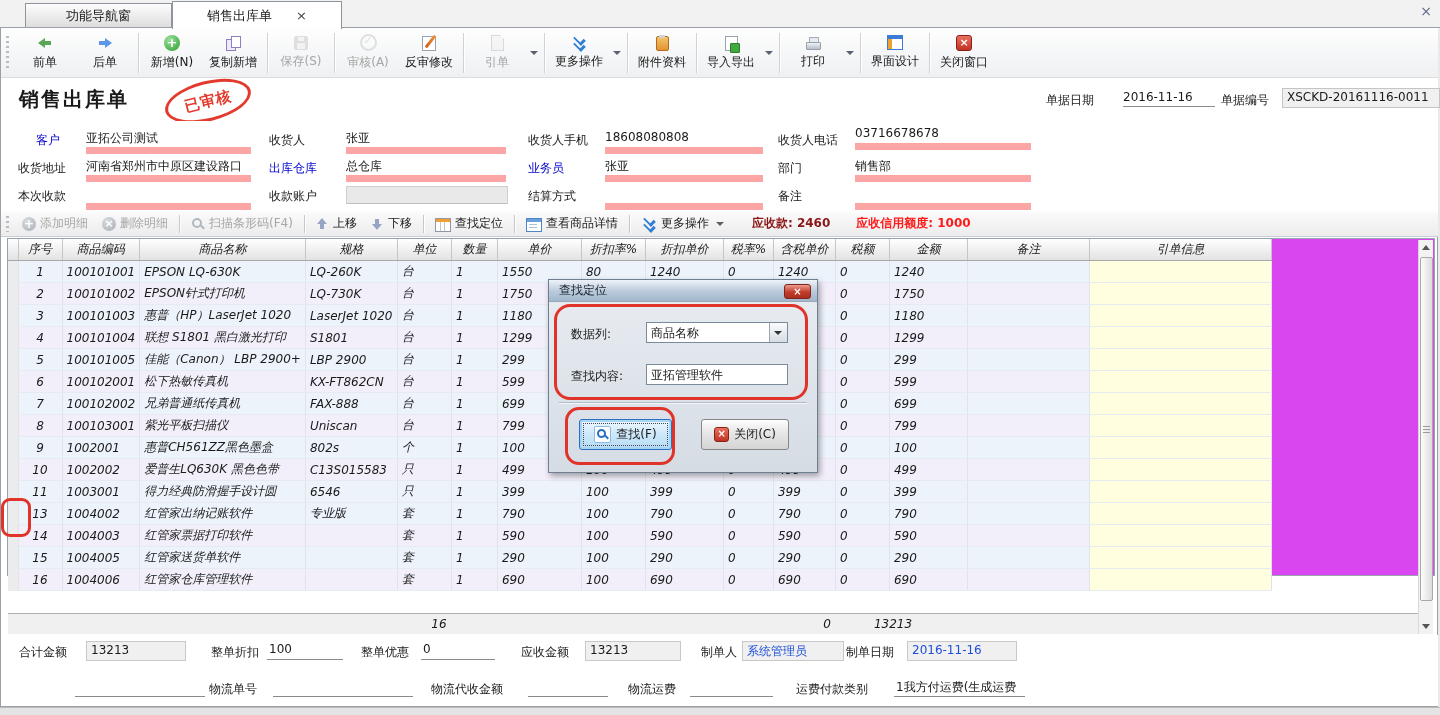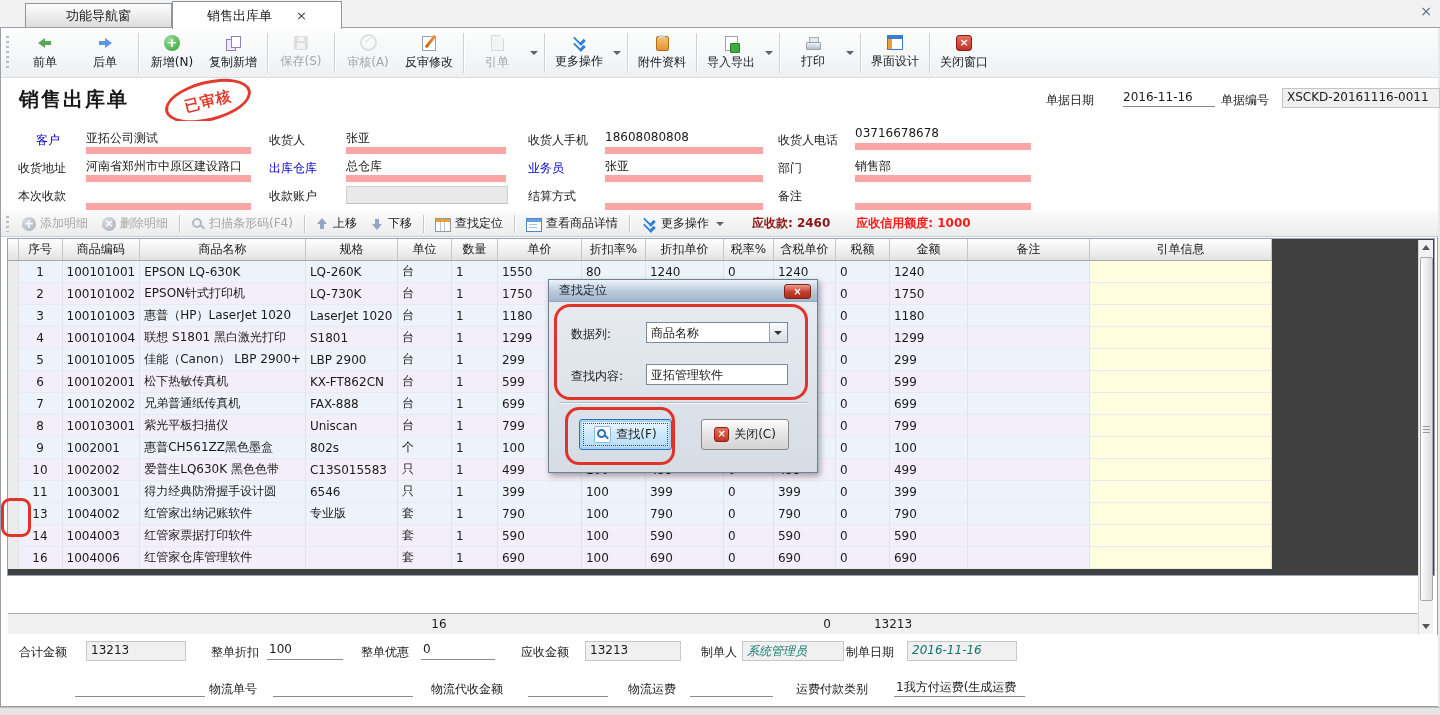--- a/index.html
+++ b/index.html
@@ -109,22 +109,22 @@
   .dtoolbar{position:absolute;top:211px;left:1px;width:1437px;height:26px;
             background:linear-gradient(#fbfbfb,#ececec);border-bottom:1px solid #c9ced6;
             display:flex;align-items:center;padding-left:14px;box-sizing:border-box;}
   .dgrip{position:absolute;left:5px;top:5px;width:3px;height:16px;background-image:repeating-linear-gradient(#b8bcc2 0 2px,transparent 2px 5px);}
   .dbtn{display:flex;align-items:center;gap:4px;padding:0 7px;height:24px;cursor:pointer;white-space:nowrap;}
   .dbtn.disabled{color:#a6a6a6;}
   .dsep{width:1px;height:18px;background:#c8c8c8;box-shadow:1px 0 0 #fff;margin:0 4px;}
   .recv{margin-left:18px;font-weight:bold;color:#8b1515;}
   .credit{margin-left:26px;font-weight:bold;color:#ff1a1a;}
   
-  .gridwrap{position:absolute;top:238px;left:7px;width:1428px;height:338px;background:#404040;
-            border:1px solid #98a2b0;box-sizing:border-box;}
+  .gridwrap{position:absolute;top:238px;left:7px;width:1428px;height:338px;background:#d946ef;
+            border:1px solid #98a2b0;box-sizing:border-box;font-style:italic;}
   table.grid{border-collapse:collapse;table-layout:fixed;position:absolute;left:0;top:0;}
   table.grid th{height:21px;background:linear-gradient(#ffffff,#e2e2e2);border-right:1px solid #c6c6c6;
       border-bottom:1px solid #a8a8a8;font-weight:normal;font-size:12px;padding:0 2px;overflow:hidden;white-space:nowrap;}
   table.grid td{height:21px;border-right:1px solid #dfe3ea;border-bottom:1px solid #e6eaf1;
       font-size:12px;padding:0 4px;overflow:hidden;white-space:nowrap;}
   tr.odd td{background:#edf3fb;} tr.even td{background:#f2effa;}
   td.rowhead{background:#ececec !important;border-right:1px solid #c2c2c2;padding:0;position:relative;}
   td.yellow{background:#ffffdf !important;}
   td.c-center{text-align:center;}
   .marker{position:absolute;left:2px;top:6px;width:0;height:0;border-top:4px solid transparent;
@@ -141,21 +141,21 @@
   .vs-thumb{position:absolute;left:1px;top:17px;width:11px;height:342px;border:1px solid #a8a8a8;border-radius:2px;
             background:linear-gradient(90deg,#fdfdfd,#dcdcdc);}
   .vs-thumb::after{content:"";position:absolute;left:2px;top:50%;width:7px;height:1px;background:#9a9a9a;
             box-shadow:0 3px 0 #9a9a9a,0 -3px 0 #9a9a9a;}
   
   .footer{position:absolute;top:635px;left:1px;width:1437px;height:71px;background:#fff;}
   .fo-label{position:absolute;font-size:12px;white-space:nowrap;}
   .fo-val{position:absolute;height:16px;font-size:12px;padding:1px 4px;box-sizing:content-box;white-space:nowrap;overflow:hidden;}
   .fo-val.line{border-bottom:1px solid #8a8a8a;padding:1px 2px;}
   .fo-val.box{background:#f0f0f0;border:1px solid #c8c8c8;}
-  .fo-val.graytxt{color:#0f766e;font-style:italic;}
+  .fo-val.graytxt{color:#1d4ed8;}
   .bottomstrip{position:absolute;left:0;top:707px;width:1440px;height:8px;background:#e4e4e4;border-top:1px solid #bdbdbd;}
   
   .dialog{position:absolute;left:548px;top:279px;width:268px;height:192px;z-index:40;
           border:1px solid #6e7f92;background:linear-gradient(#e9edf2,#d5dce4);
           box-shadow:2px 3px 6px rgba(0,0,0,.35);}
   .dlg-title{position:absolute;left:0;top:0;right:0;height:22px;
              background:linear-gradient(#eef3f9,#b9c9da 55%,#a2b7cc);
              display:flex;align-items:center;padding-left:10px;font-size:12px;color:#16202c;box-sizing:border-box;
              border-bottom:1px solid #98a8ba;}
   .dlg-close{position:absolute;top:4px;right:6px;width:27px;height:15px;border-radius:3px;
@@ -622,20 +622,38 @@
           <td>590</td>
           <td>100</td>
           <td>590</td>
           <td>0</td>
           <td>590</td>
           <td>0</td>
           <td>590</td>
           <td></td>
           <td class=" yellow"></td>
         </tr>
+        <tr class="odd">
+          <td class="rowhead"></td>
+          <td class="c-center">15</td>
+          <td>1004005</td>
+          <td>红管家送货单软件</td>
+          <td></td>
+          <td>套</td>
+          <td>1</td>
+          <td>290</td>
+          <td>100</td>
+          <td>290</td>
+          <td>0</td>
+          <td>290</td>
+          <td>0</td>
+          <td>290</td>
+          <td></td>
+          <td class=" yellow"></td>
+        </tr>
         <tr class="even">
           <td class="rowhead"></td>
           <td class="c-center">16</td>
           <td>1004006</td>
           <td>红管家仓库管理软件</td>
           <td></td>
           <td>套</td>
           <td>1</td>
           <td>690</td>
           <td>100</td>

